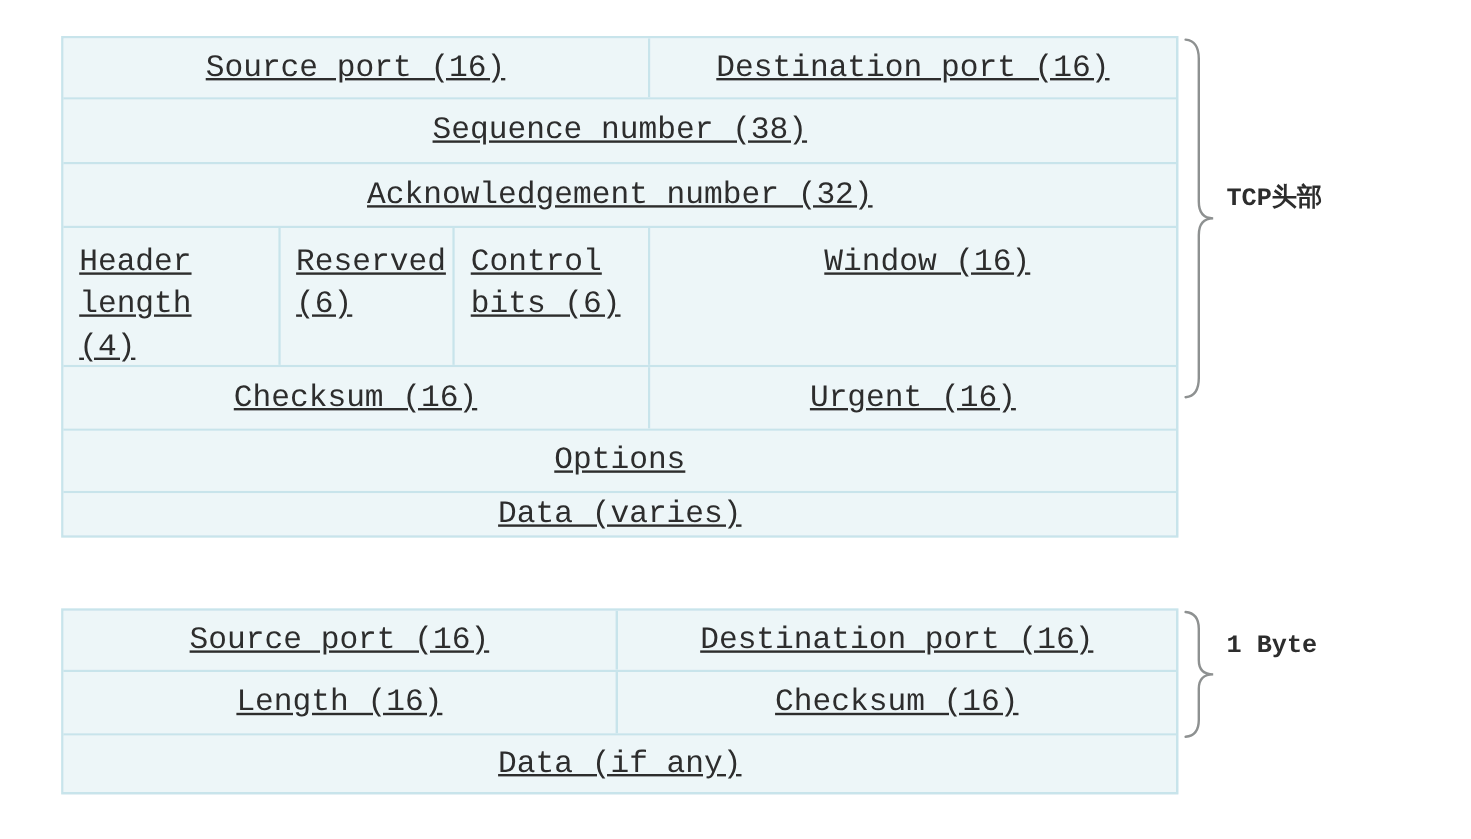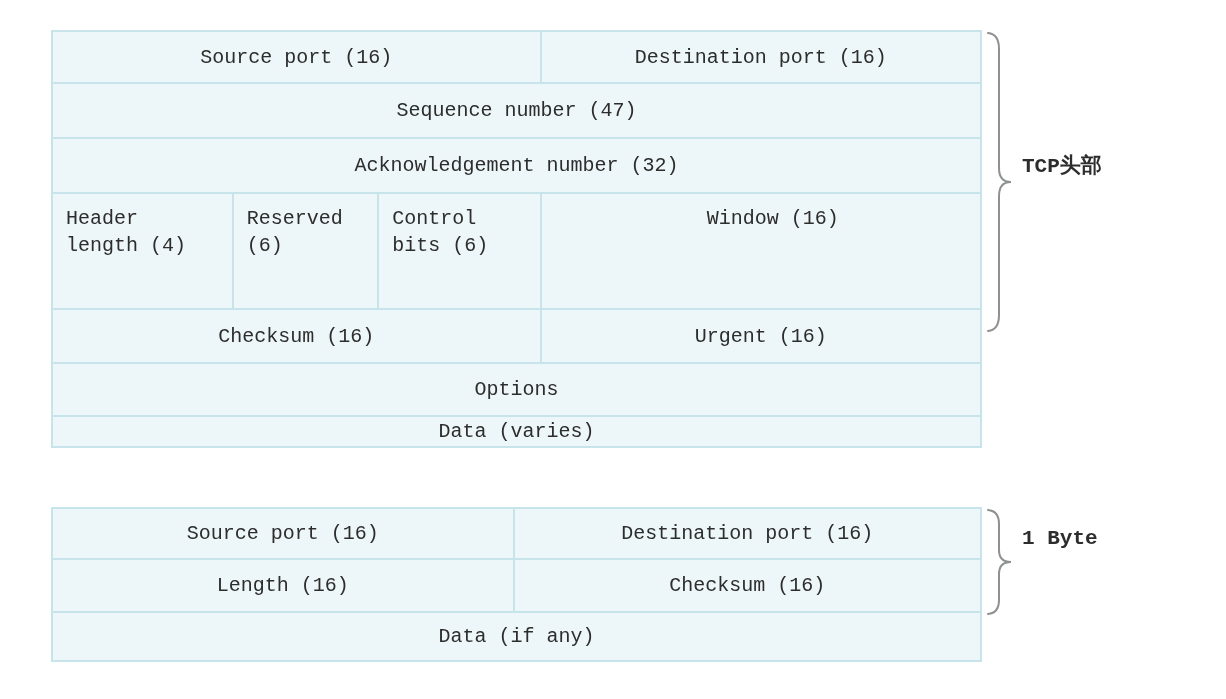--- a/index.html
+++ b/index.html
@@ -24,23 +24,24 @@
     display:flex;flex-direction:column;
     border:2px solid var(--grid-line);
     background:var(--cell-fill);
   }
   .row{display:flex;flex-direction:row;border-bottom:2px solid var(--grid-line);}
   .row:last-child{border-bottom:none;}
   .cell{
     background:var(--cell-fill);
     border-right:2px solid var(--grid-line);
     display:flex;align-items:center;justify-content:center;
-    font-size:20px;line-height:1.35;
+    font-size:26px;line-height:1.35;
     text-align:center;
     overflow:hidden;
+    text-decoration:underline;
   }
   .cell:last-child{border-right:none;}
   .cell.topleft{
     align-items:flex-start;justify-content:flex-start;
     text-align:left;padding:11px 12px 0 13px;
   }
   .cell.topcenter{
     align-items:flex-start;padding-top:11px;padding-left:24px;
   }
   
@@ -86,21 +87,21 @@
 <body>
 
 <div class="canvas">
 
   <div class="hdr-table tcp">
     <div class="row r1">
       <div class="cell w527">Source port (16)</div>
       <div class="cell w473">Destination port (16)</div>
     </div>
     <div class="row r2">
-      <div class="cell w100">Sequence number (47)</div>
+      <div class="cell w100">Sequence number (38)</div>
     </div>
     <div class="row r3">
       <div class="cell w100">Acknowledgement number (32)</div>
     </div>
     <div class="row r4">
       <div class="cell topleft wA">Header length (4)</div>
       <div class="cell topleft wB">Reserved (6)</div>
       <div class="cell topleft wC">Control bits (6)</div>
       <div class="cell topcenter wD">Window (16)</div>
     </div>

